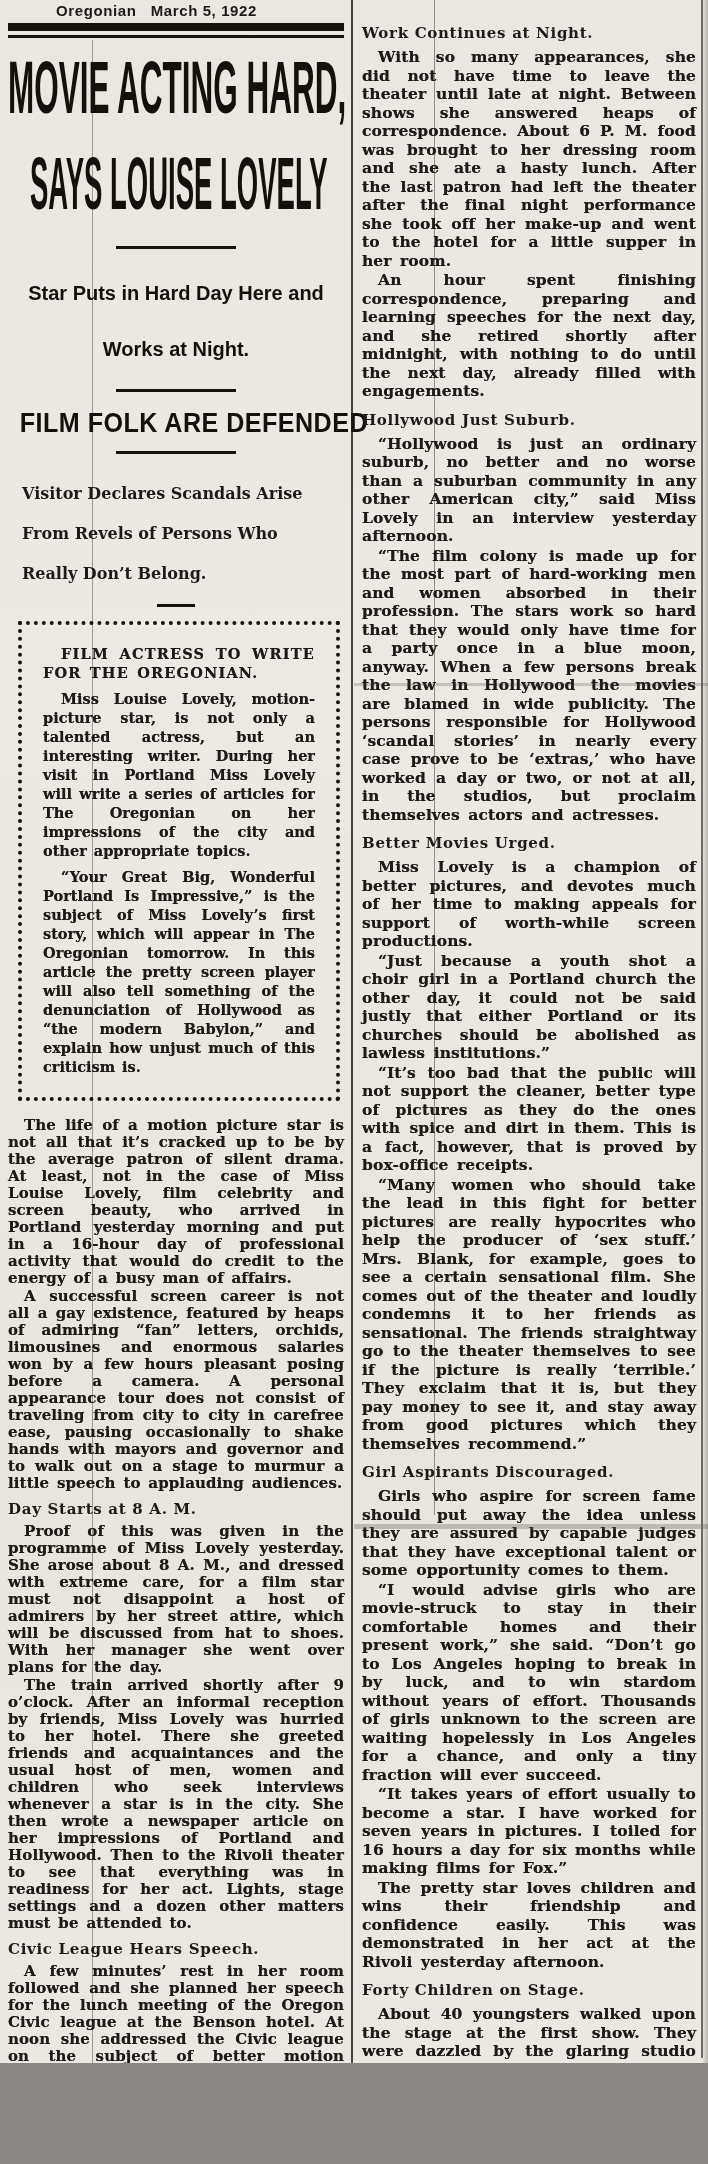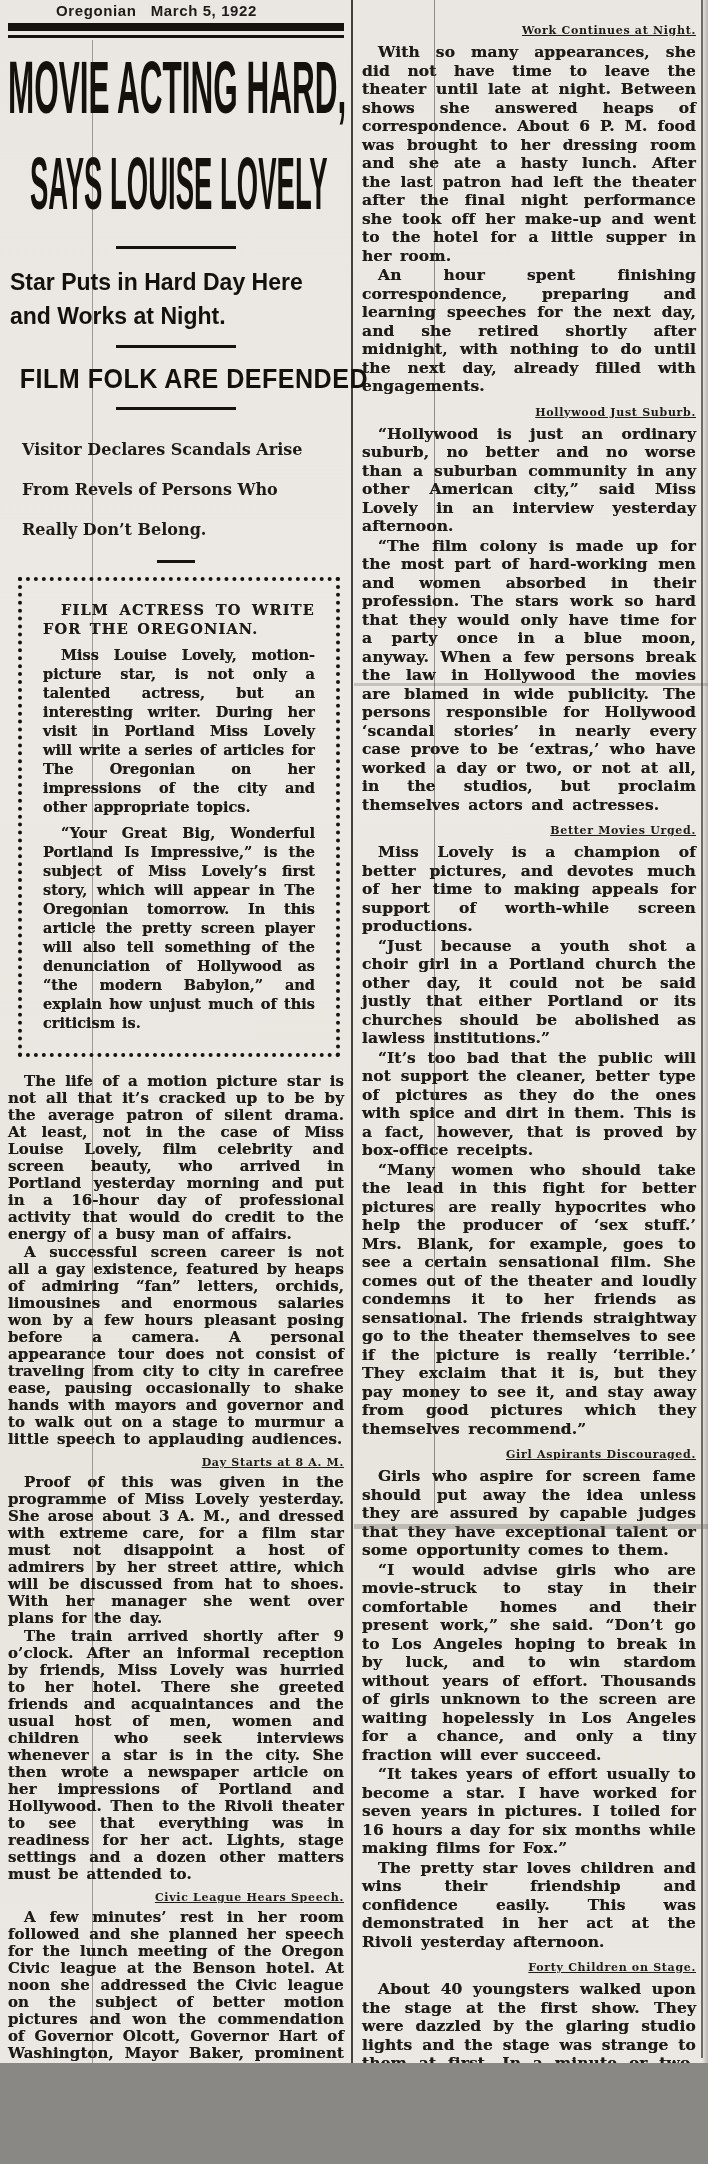--- a/index.html
+++ b/index.html
@@ -32,44 +32,44 @@
   .top-rule { border-top:8px solid #16130e; border-bottom:3px solid #16130e;
     height:4px; margin-top:1px; }
   .hl-wrap { height:84px; overflow:visible; margin-top:12px; }
   .hl-wrap.second { margin-left:22px; height:88px; }
   .headline-line { font-family:"Liberation Sans",sans-serif; font-weight:bold;
     font-size:50px; line-height:1; white-space:nowrap; letter-spacing:0;
     transform-origin:0 0; color:#14110c; }
   .hl1 { transform:scale(0.63,1.5); }
   .hl2 { transform:scale(0.55,1.5); }
   .divider { width:120px; height:3px; background:#16130e; margin:12px auto 16px; }
-  .deck { font-family:"Liberation Sans",sans-serif; font-weight:bold; font-size:23px;
-    line-height:34px; text-align:left; color:#14110c; padding:0 2px; }
+  .deck { font-family:"Liberation Sans",sans-serif; font-weight:bold; font-size:20px;
+    line-height:56px; text-align:center; color:#14110c; padding:0 2px; }
   .bank { font-family:"Liberation Sans",sans-serif; font-weight:bold; font-size:27px;
     white-space:nowrap; letter-spacing:.5px; color:#14110c; text-align:center;
     transform:scaleX(.93); transform-origin:center; margin:2px 0; }
   .summary { font-weight:bold; font-size:16px; line-height:40px; text-align:left;
     padding:4px 14px 0; }
   .dash { width:38px; height:3px; background:#16130e; margin:10px auto 14px; }
 
   
   .notice-box { margin:0 4px 0 10px; border:4px dotted #171410; padding:12px 14px 14px; }
   .notice-title { text-align:center; font-weight:bold; font-size:15.5px;
     letter-spacing:1.2px; line-height:1.5; margin:0 0 8px; }
   .notice-box p { font-size:14.5px; font-weight:bold; line-height:19px;
     text-align:justify; text-indent:18px; margin:7px; word-spacing:2px;
     text-shadow:0 0 .4px rgba(20,17,12,.7); }
 
   
   .body-para { font-size:15px; font-weight:bold; line-height:17px; text-align:justify;
     text-indent:16px; margin:0 0 1px; word-spacing:2.5px; letter-spacing:.1px;
     text-shadow:0 0 .4px rgba(20,17,12,.65); }
   .col-right .body-para { font-size:15.5px; line-height:18.5px; word-spacing:3px; }
-  .crosshead { font-size:11px; font-weight:bold; text-align:right;
-    letter-spacing:.7px; margin:8px 0 5px;text-decoration:underline; }
+  .crosshead { font-size:15px; font-weight:bold; text-align:left;
+    letter-spacing:.7px; margin:8px 0 5px; }
   .col-right .crosshead { margin:10px 0 6px; }
   .lead-block { margin-top:16px; }
 </style>
 </head>
 <body>
 
 <div class="page">
 
   <div class="col col-left">
     <div class="masthead">Oregonian   March 5, 1922</div>
@@ -94,21 +94,21 @@
       <p class="notice-title">FILM ACTRESS TO WRITE FOR THE OREGONIAN.</p>
       <p>Miss Louise Lovely, motion-picture star, is not only a talented actress, but an interesting writer. During her visit in Portland Miss Lovely will write a series of articles for The Oregonian on her impressions of the city and other appropriate topics.</p>
       <p>“Your Great Big, Wonderful Portland Is Impressive,” is the subject of Miss Lovely’s first story, which will appear in The Oregonian tomorrow. In this article the pretty screen player will also tell something of the denunciation of Hollywood as “the modern Babylon,” and explain how unjust much of this criticism is.</p>
     </div>
 
     <div class="lead-block">
       <p class="body-para">The life of a motion picture star is not all that it’s cracked up to be by the average patron of silent drama. At least, not in the case of Miss Louise Lovely, film celebrity and screen beauty, who arrived in Portland yesterday morning and put in a 16-hour day of professional activity that would do credit to the energy of a busy man of affairs.</p>
       <p class="body-para">A successful screen career is not all a gay existence, featured by heaps of admiring “fan” letters, orchids, limousines and enormous salaries won by a few hours pleasant posing before a camera. A personal appearance tour does not consist of traveling from city to city in carefree ease, pausing occasionally to shake hands with mayors and governor and to walk out on a stage to murmur a little speech to applauding audiences.</p>
 
       <h3 class="crosshead">Day Starts at 8 A. M.</h3>
-      <p class="body-para">Proof of this was given in the programme of Miss Lovely yesterday. She arose about 3 A. M., and dressed with extreme care, for a film star must not disappoint a host of admirers by her street attire, which will be discussed from hat to shoes. With her manager she went over plans for the day.</p>
+      <p class="body-para">Proof of this was given in the programme of Miss Lovely yesterday. She arose about 8 A. M., and dressed with extreme care, for a film star must not disappoint a host of admirers by her street attire, which will be discussed from hat to shoes. With her manager she went over plans for the day.</p>
       <p class="body-para">The train arrived shortly after 9 o’clock. After an informal reception by friends, Miss Lovely was hurried to her hotel. There she greeted friends and acquaintances and the usual host of men, women and children who seek interviews whenever a star is in the city. She then wrote a newspaper article on her impressions of Portland and Hollywood. Then to the Rivoli theater to see that everything was in readiness for her act. Lights, stage settings and a dozen other matters must be attended to.</p>
 
       <h3 class="crosshead">Civic League Hears Speech.</h3>
       <p class="body-para">A few minutes’ rest in her room followed and she planned her speech for the lunch meeting of the Oregon Civic league at the Benson hotel. At noon she addressed the Civic league on the subject of better motion pictures and won the commendation of Governor Olcott, Governor Hart of Washington, Mayor Baker, prominent clubwomen and leading citizens.</p>
       <p class="body-para">While the other guests settled down to enjoy their dessert and coffee, Miss Lovely hurried to the theater to change her clothes and put on her make-up for her stage appearance.</p>
 
     </div>
   </div>
 
   <div class="col col-right">

